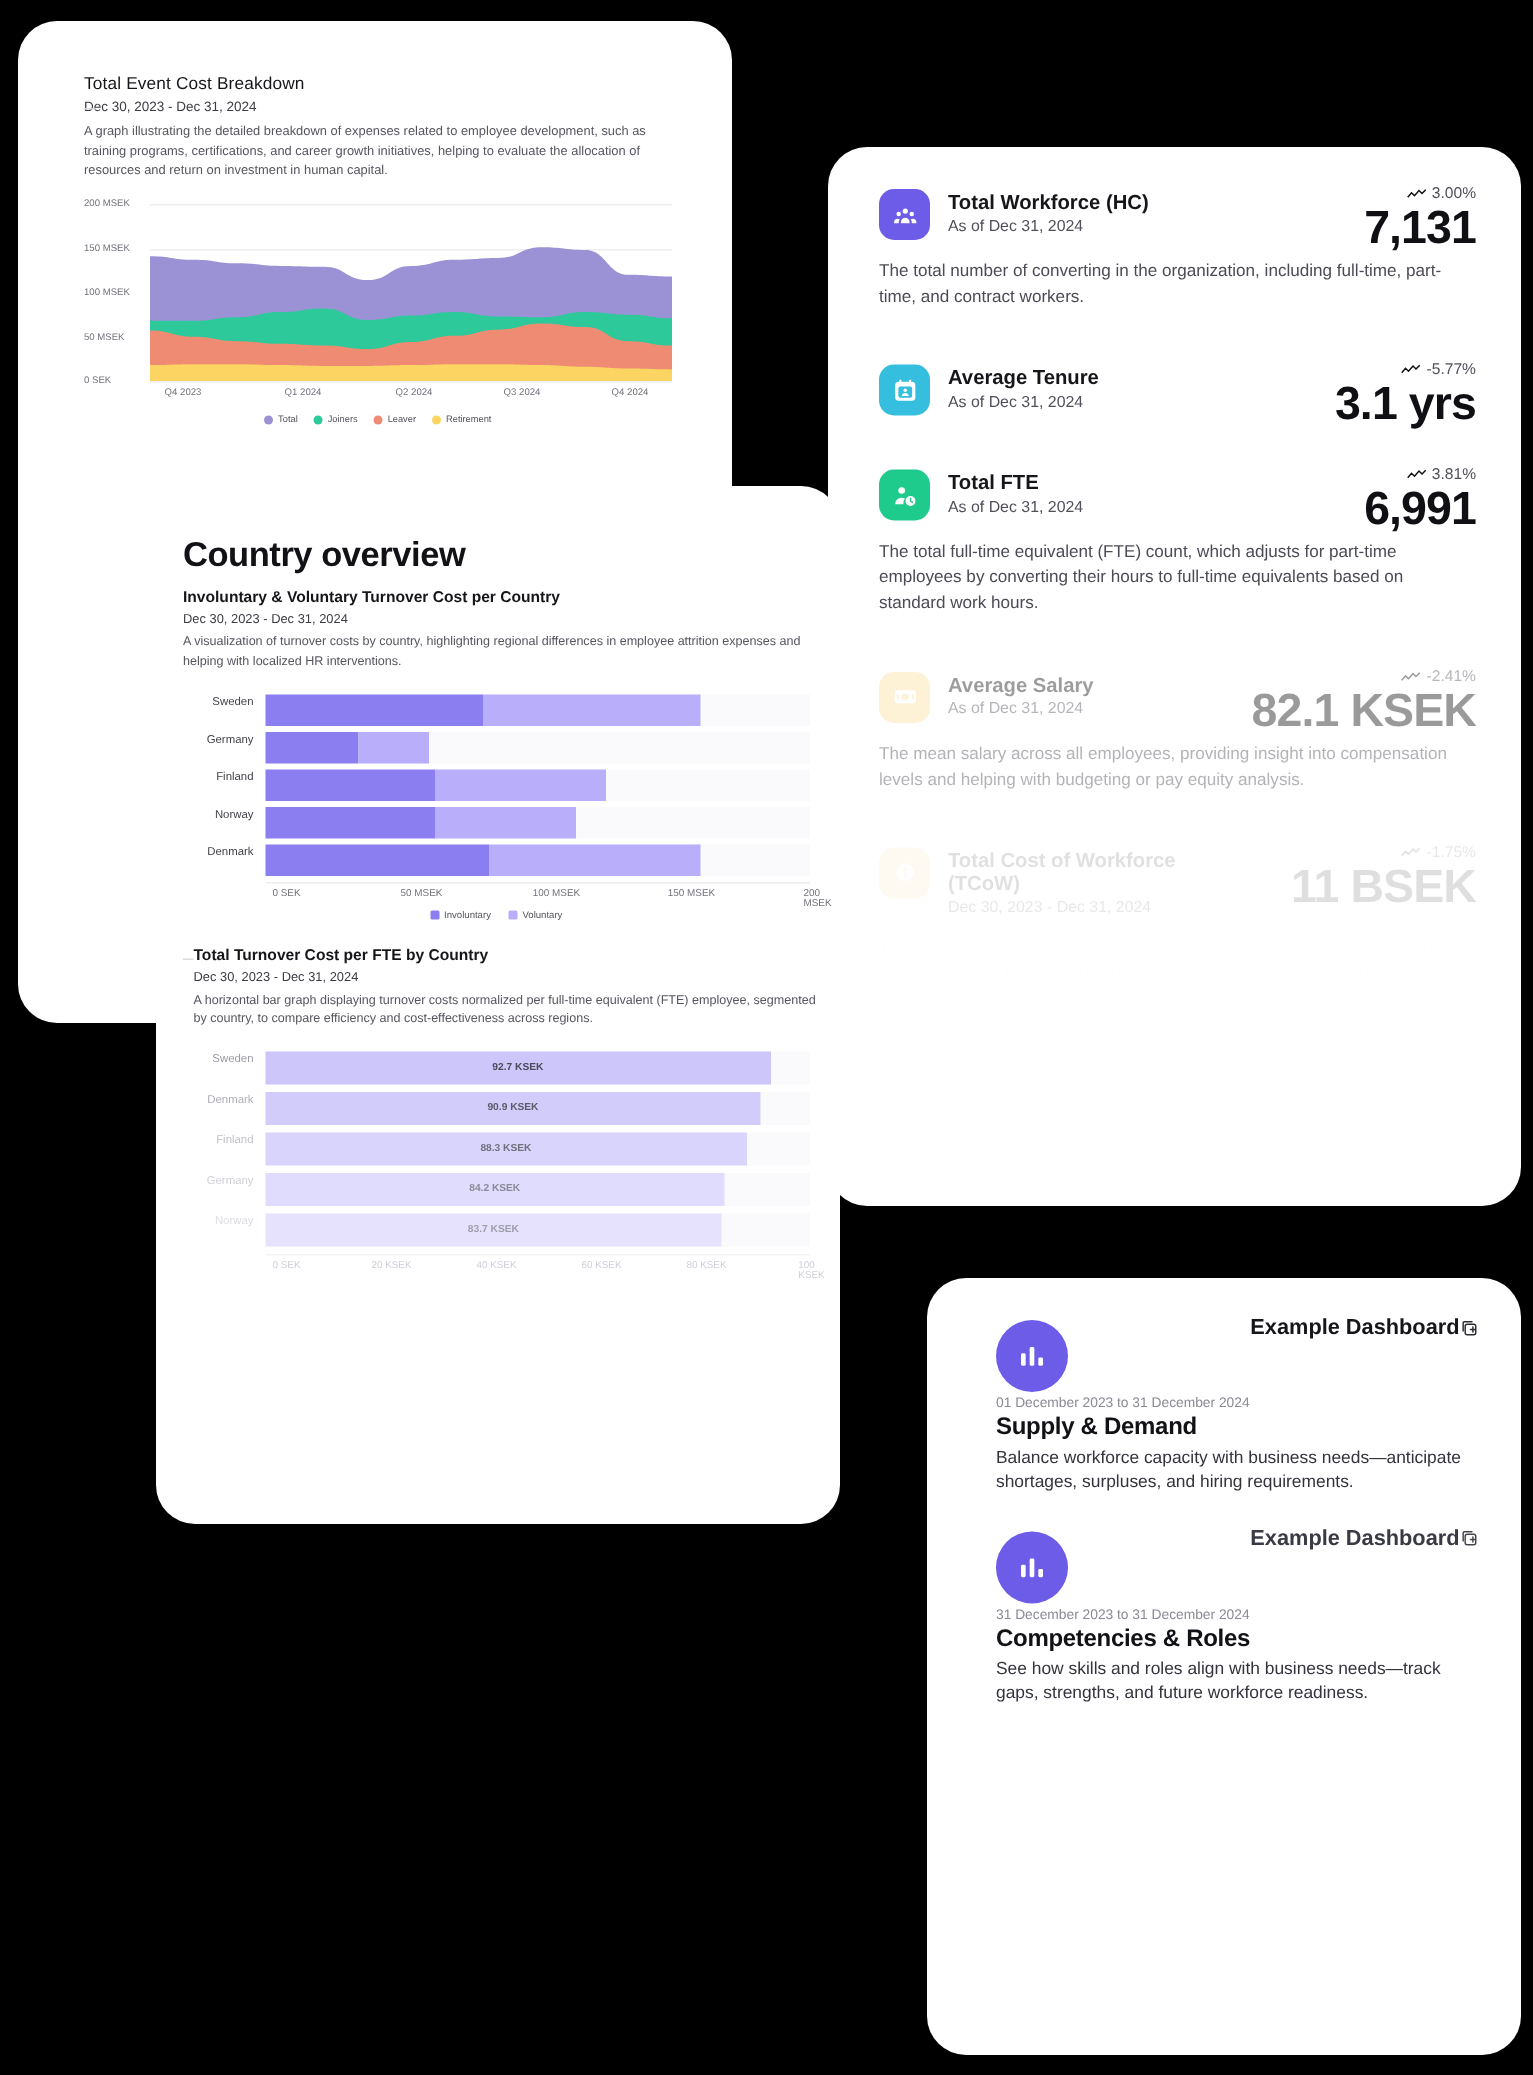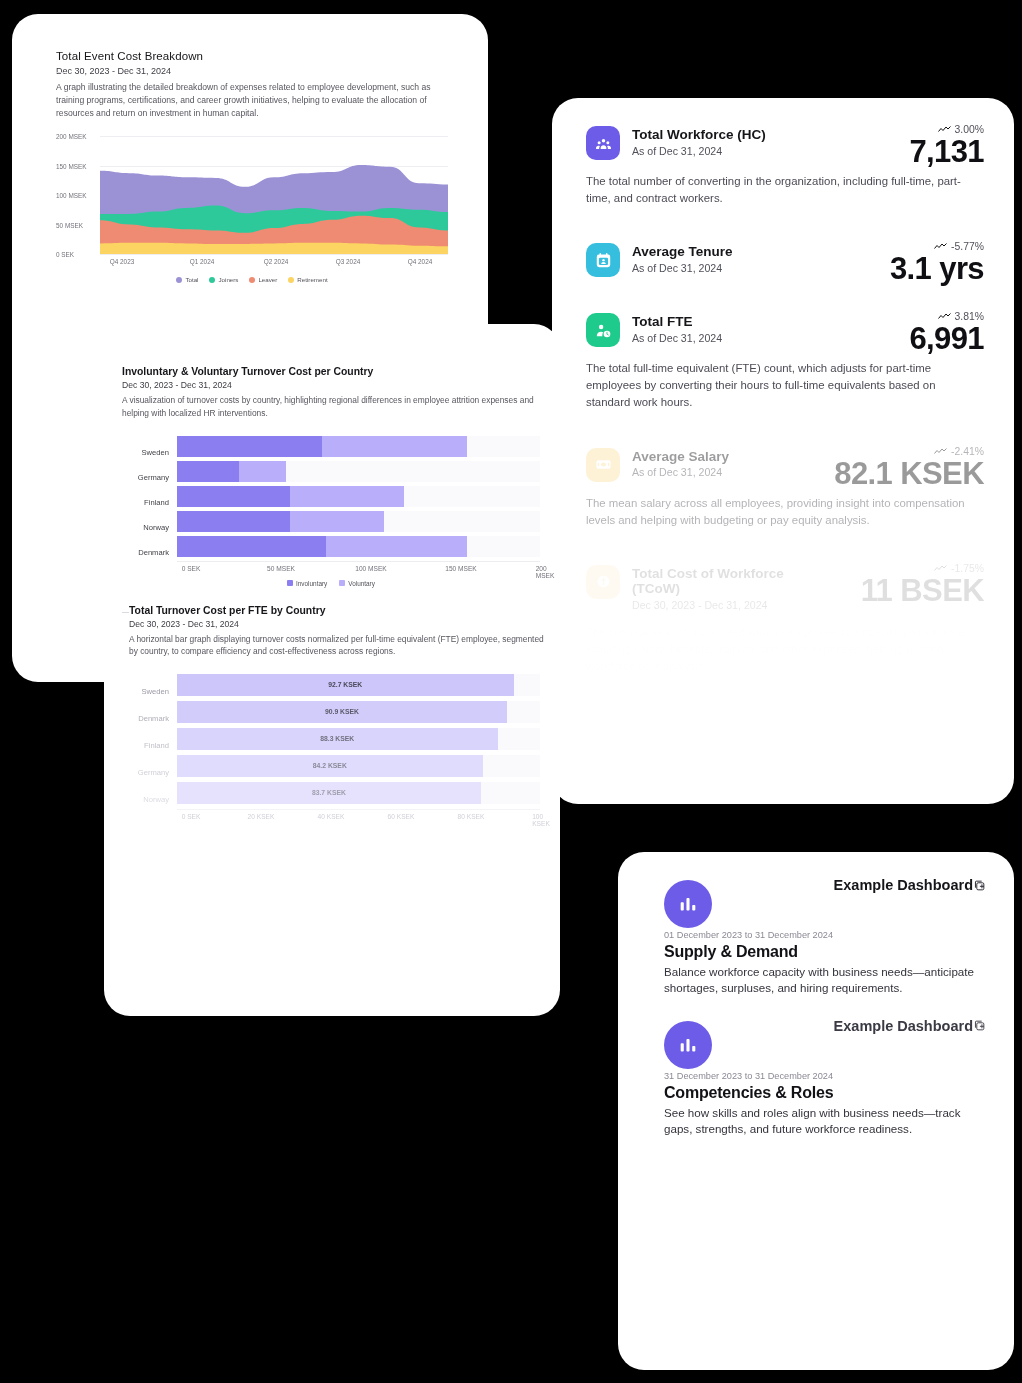--- a/index.html
+++ b/index.html
@@ -73,21 +73,21 @@
   
   #card-country { left: 104px; top: 324px; width: 456px; height: 692px; }
   .c3-pad { padding: 32px 0 0 18px; }
   .c3-h1 { font-size: 23px; font-weight: bold; color: #121216; letter-spacing: -.3px; }
   .c3-h2 { font-size: 10.4px; font-weight: bold; color: #16161a; margin-top: 10px; }
   .c3-date { font-size: 8.6px; color: #3c3c44; margin-top: 3px; }
   .c3-desc { font-size: 8.4px; color: #56565f; line-height: 1.52; margin-top: 4px; width: 418px; }
   .c3-rule { width: 7px; height: 1px; background: #d9d9e0; position:absolute; }
 
   .bars { position: relative; margin-top: 16px; width: 418px; }
-  .brow { display: flex; align-items: flex-end; height: 21px; margin-bottom: 4px; position: relative; }
+  .brow { display: flex; align-items: flex-start; height: 21px; margin-bottom: 4px; position: relative; }
   .blab { width: 55px; text-align: right; padding-right: 8px; font-size: 7.6px; color: #3f3f46; flex: 0 0 55px; }
   .btrack { position: relative; height: 21px; flex: 1; background: #fafafc; }
   .bseg { position: absolute; top: 0; height: 21px; }
   .baxis { position: relative; height: 14px; margin-left: 55px; border-top: 1px solid #ececf1; }
   .bt { position: absolute; top: 3px; font-size: 6.6px; color: #71717a; transform: translateX(-50%); }
   .b-legend { display: flex; gap: 12px; justify-content: center; margin-top: 5px; width: 418px; }
   .b-leg { display: flex; align-items: center; gap: 3px; font-size: 6.4px; color: #52525b; }
   .b-sq { width: 6px; height: 6px; border-radius: 1px; display:block; }
 
   .bars2 .brow { height: 22px; margin-bottom: 5px; }
@@ -323,20 +323,21 @@
         </div>
         <div class="kpi-desc fade3">The cumulative cost associated with an employee at a specific point in time, including salary, benefits, training, and other expenses, helping quantify workforce cost analysis.</div>
       </div>
 
     </div>
   </div>
 
 
   <div class="card" id="card-country">
     <div class="c3-pad">
+      <div class="c3-h1">Country overview</div>
 
       <div class="c3-h2">Involuntary &amp; Voluntary Turnover Cost per Country</div>
       <div class="c3-date">Dec 30, 2023 - Dec 31, 2024</div>
       <div class="c3-desc">A visualization of turnover costs by country, highlighting regional differences in employee attrition expenses and helping with localized HR interventions.</div>
 
       <div class="bars" id="bars1">
           <div class="brow">
             <div class="blab">Sweden</div>
             <div class="btrack">
               <div class="bseg" style="left: 0%; width: 40%; background: rgb(139, 126, 240);"></div>

